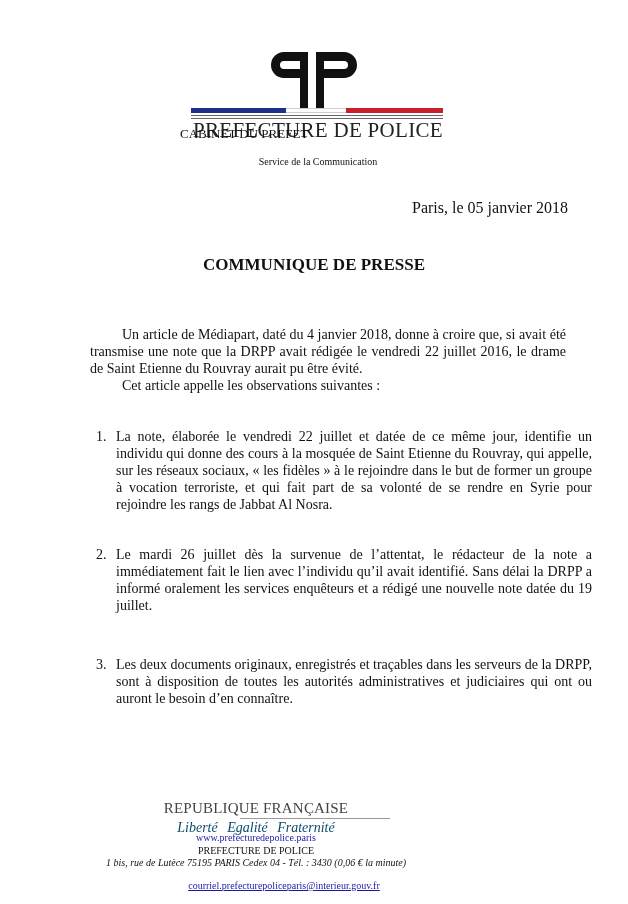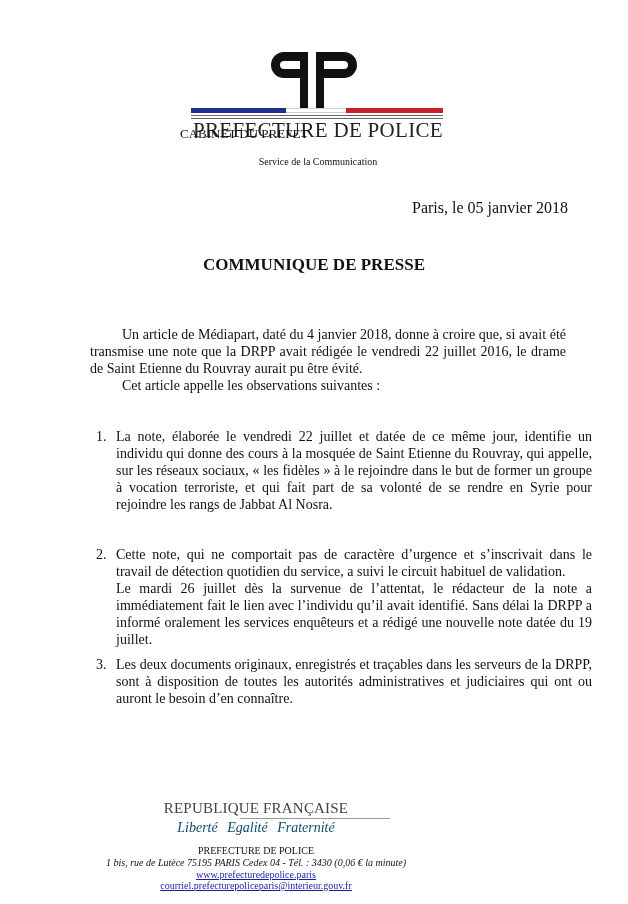--- a/index.html
+++ b/index.html
@@ -25,22 +25,22 @@
   .li .num { position:absolute; left:6px; top:0; }
   .li1 { position:absolute; top:428px; left:0; width:476px; }
   .li2 { position:absolute; top:546px; left:0; width:476px; }
   .li3 { position:absolute; top:656px; left:0; width:476px; }
   .footer { position:absolute; left:0; width:512px; text-align:center; }
   .rep { top:800px; font-size:15px; color:#444; letter-spacing:0.2px; }
   .repline { position:absolute; left:240px; top:818px; width:150px; height:1px; background:#999; }
   .motto { top:820px; font-size:14px; font-style:italic; color:#0c4a6e; word-spacing:6px; }
   .fpp { top:845px; font-size:10px; }
   .addr { top:857px; font-size:10px;font-style:italic; }
-  .www { top:869px; font-size:10px; color:#1a1aa8; text-decoration:underline; }
-  .mail { top:880px; font-size:10px; color:#1a1aa8; text-decoration:underline; }
+  .www { top:832px; font-size:10px; color:#1a1aa8; }
+  .mail { top:880px; font-size:10px; color:#1a1aa8; text-decoration:underline;margin-left:28px; }
 </style>
 </head>
 <body>
 
 <svg class="logo" viewBox="0 0 130 64">
   <path d="M34 4 H58 V60 H50 V30 H34 A13 13 0 0 1 34 4 Z M34 13 A4 4 0 0 0 34 21 H50 V13 Z" fill="#111" fill-rule="evenodd"></path>
   <path d="M66 4 H94 A13 13 0 0 1 94 30 H74 V60 H66 Z M74 13 V21 H94 A4 4 0 0 0 94 13 Z" fill="#111" fill-rule="evenodd"></path>
 </svg>
 <div class="flag">
   <div class="b"></div>
@@ -62,21 +62,20 @@
 <div class="body p1">Un article de Médiapart, daté du 4 janvier 2018, donne à croire que, si avait été transmise une note que la DRPP avait rédigée le vendredi 22 juillet 2016, le drame de Saint Etienne du Rouvray aurait pu être évité.</div>
 <div class="body p2">Cet article appelle les observations suivantes :</div>
 
 <div class="list">
   <div class="li li1">
     <span class="num">1.</span>
     <div>La note, élaborée le vendredi 22 juillet et datée de ce même jour, identifie un individu qui donne des cours à la mosquée de Saint Etienne du Rouvray, qui appelle, sur les réseaux sociaux, « les fidèles » à le rejoindre dans le but de former un groupe à vocation terroriste, et qui fait part de sa volonté de se rendre en Syrie pour rejoindre les rangs de Jabbat Al Nosra.</div>
   </div>
   <div class="li li2">
     <span class="num">2.</span>
-    <div>Cette note, qui ne comportait pas de caractère d’urgence et s’inscrivait dans le travail de détection quotidien du service, a suivi le circuit habituel de validation.</div>
     <div>Le mardi 26 juillet dès la survenue de l’attentat, le rédacteur de la note a immédiatement fait le lien avec l’individu qu’il avait identifié. Sans délai la DRPP a informé oralement les services enquêteurs et a rédigé une nouvelle note datée du 19 juillet.</div>
   </div>
   <div class="li li3">
     <span class="num">3.</span>
     <div>Les deux documents originaux, enregistrés et traçables dans les serveurs de la DRPP, sont à disposition de toutes les autorités administratives et judiciaires qui ont ou auront le besoin d’en connaître.</div>
   </div>
 </div>
 
 <div class="footer rep">REPUBLIQUE FRANÇAISE</div>
 <div class="repline"></div>

